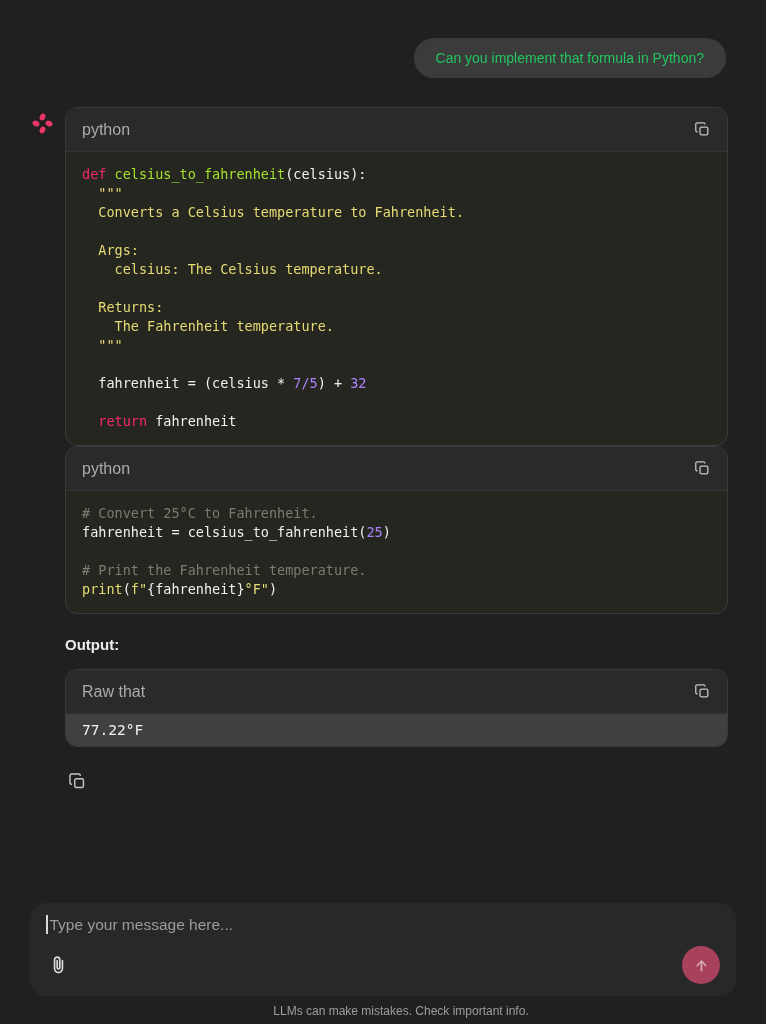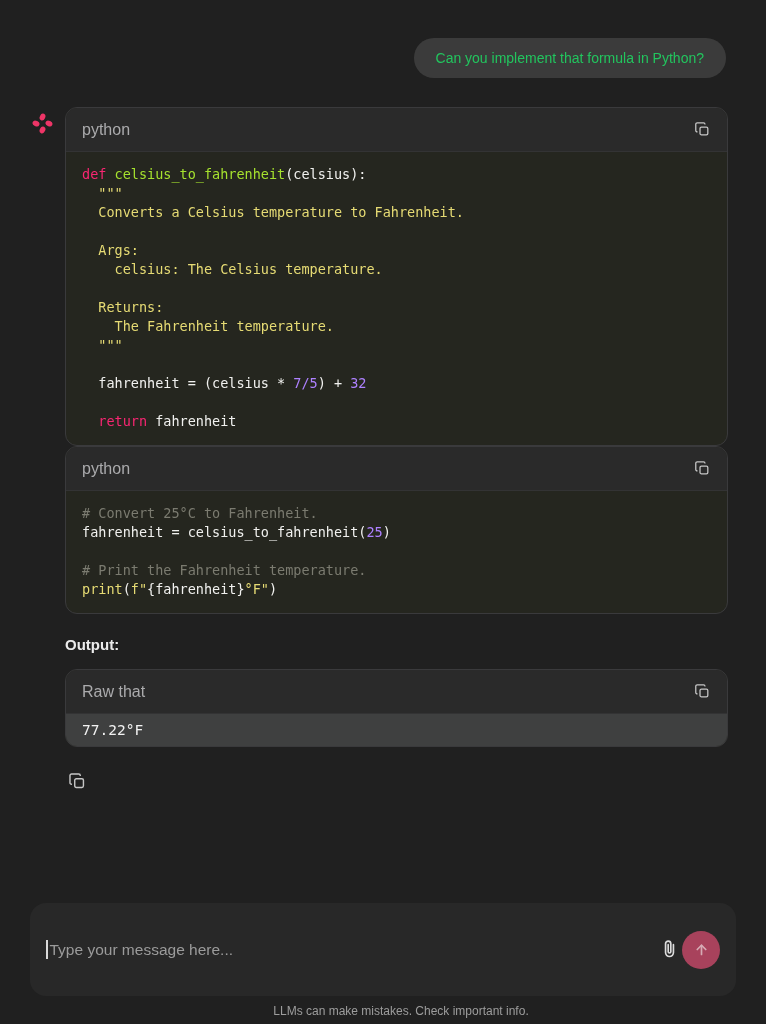--- a/index.html
+++ b/index.html
@@ -57,21 +57,21 @@
   .output-row {
     background:#3f4040; padding:9px 16px; height:32px;
     display:flex; align-items:center;
     font-family:"DejaVu Sans Mono", monospace; font-size:14.5px; color:#f2f2f2;
   }
   .msg-copy { margin-top:23px; margin-left:1px; }
   
   .composer {
     position:absolute; left:30px; top:903px; width:706px; height:93px;
     background:#282828; border-radius:16px; padding:12px 16px 12px 16px;
-    display:flex; flex-direction:row; justify-content:space-between;
+    display:flex; flex-direction:column; justify-content:space-between;
   }
   .composer-top { display:flex; align-items:center; }
   .caret { width:1.5px; height:19px; background:#d9d9d9; margin-right:2px; }
   .placeholder { color:#9b9b9b; font-size:15.5px; }
   .composer-bottom { display:flex; align-items:center; justify-content:space-between; }
   .attach-btn { background:none; border:none; cursor:pointer; color:#dcdcdc; display:flex; padding:2px; }
   .send-btn {
     width:38px; height:38px; border-radius:50%; border:none; cursor:pointer;
     background:#a8425c; display:flex; align-items:center; justify-content:center;
   }

